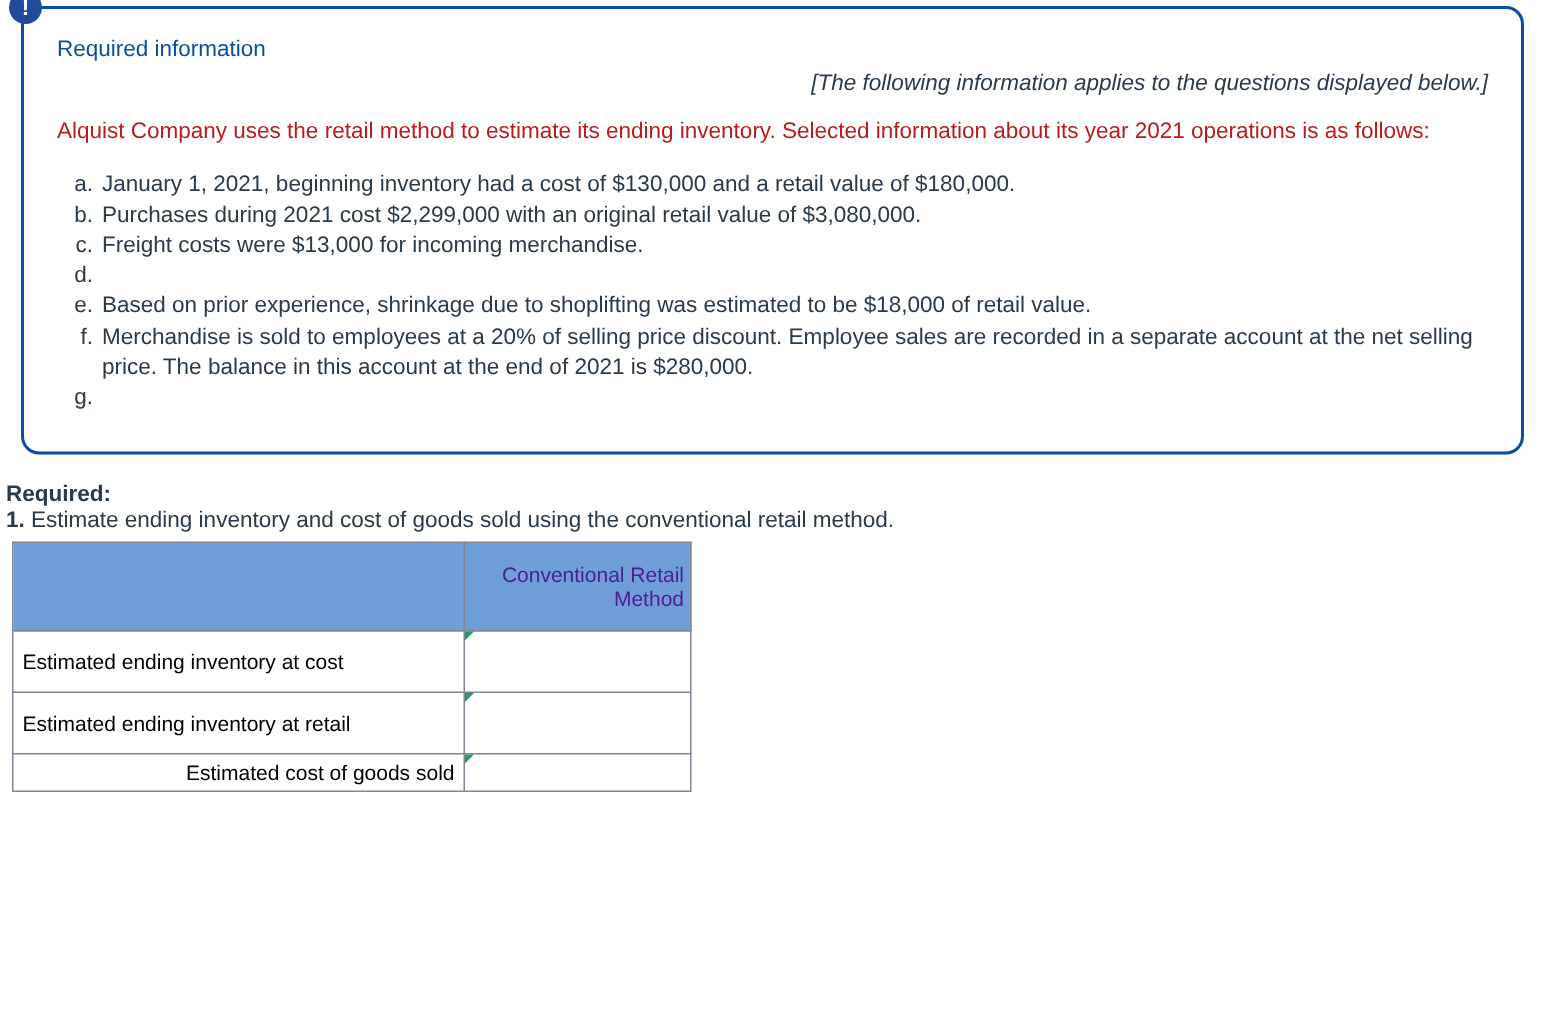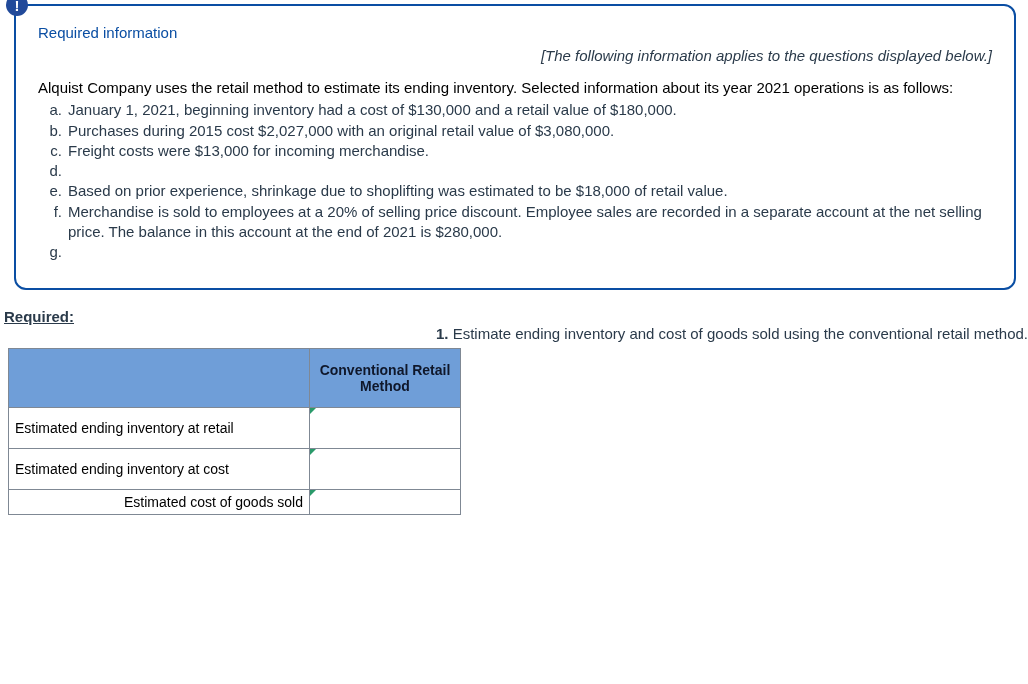--- a/index.html
+++ b/index.html
@@ -38,22 +38,22 @@
     font-weight: normal;
     margin-bottom: 6px;
   }
   .italic-note {
     font-style: italic;
     margin-bottom: 14px;
     color: #2a3a4a;
     text-align: right;
   }
   .intro {
-    margin-bottom: 2px;
-    color: #000000;
+    margin-bottom: 15px;
+    color: #b91c1c;
     line-height: 1.35;
   }
   ol.letter-list {
     list-style: none;
     padding: 0;
     margin: 0 0 0 2px;
     color: #2a3a4a;
   }
   ol.letter-list li {
     display: flex;
@@ -64,25 +64,23 @@
     flex-shrink: 0;
     text-align: right;
     padding-right: 6px;
   }
   .required-block {
     margin: 0 0 0 4px;
     color: #2a3a4a;
   }
   .required-label {
     font-weight: bold;
-    text-decoration: underline;
   }
   .q1-line {
     margin-bottom: 6px;
-    text-align: right;
   }
   .q1-line .num {
     font-weight: bold;
   }
   table.answer {
     border-collapse: collapse;
     margin-left: 4px;
   }
   table.answer th, table.answer td {
     border: 1px solid #7f8894;
@@ -90,23 +88,23 @@
     vertical-align: middle;
   }
   th.blank-header {
     background: #6f9ed8;
     width: 298px;
     height: 56px;
   }
   th.col-header {
     background: #6f9ed8;
     width: 142px;
-    font-weight: bold;
-    text-align: center;
-    color: #0f172a;
+    font-weight: normal;
+    text-align: right;
+    color: #4c1d95;
     line-height: 1.15;
     padding: 2px 4px;
   }
   td.row-label {
     padding: 2px 6px;
     color: #000;
     line-height: 1.15;
   }
   td.input-cell {
     padding: 0;
@@ -141,21 +139,21 @@
   <div class="req-info-heading">Required information</div>
   <div class="italic-note">[The following information applies to the questions displayed below.]</div>
   <div class="intro">Alquist Company uses the retail method to estimate its ending inventory. Selected information about its year 2021 operations is as follows:</div>
   <ol class="letter-list">
     <li>
         <span class="marker">a.</span>
         <span>January 1, 2021, beginning inventory had a cost of $130,000 and a retail value of $180,000.</span>
       </li>
     <li>
         <span class="marker">b.</span>
-        <span>Purchases during 2015 cost $2,027,000 with an original retail value of $3,080,000.</span>
+        <span>Purchases during 2021 cost $2,299,000 with an original retail value of $3,080,000.</span>
       </li>
     <li>
         <span class="marker">c.</span>
         <span>Freight costs were $13,000 for incoming merchandise.</span>
       </li>
     <li>
         <span class="marker">d.</span>
       </li>
     <li>
         <span class="marker">e.</span>
@@ -177,25 +175,25 @@
     <span class="num">1.</span><span> Estimate ending inventory and cost of goods sold using the conventional retail method.</span>
   </div>
 
   <table class="answer">
     <tbody>
         <tr>
       <th class="blank-header"></th>
       <th class="col-header">Conventional Retail Method</th>
     </tr>
     <tr class="two-line">
+      <td class="row-label">Estimated ending inventory at cost</td>
+      <td class="input-cell"><input type="text" value="" style=""></td>
+    </tr>
+    <tr class="two-line">
       <td class="row-label">Estimated ending inventory at retail</td>
-      <td class="input-cell"><input type="text" value="" style=""></td>
-    </tr>
-    <tr class="two-line">
-      <td class="row-label">Estimated ending inventory at cost</td>
       <td class="input-cell"><input type="text" value="" style=""></td>
     </tr>
     <tr class="tight">
       <td class="row-label">Estimated cost of goods sold</td>
       <td class="input-cell"><input type="text" value="" style=""></td>
     </tr>
   </tbody>
     </table>
 </div>
 

